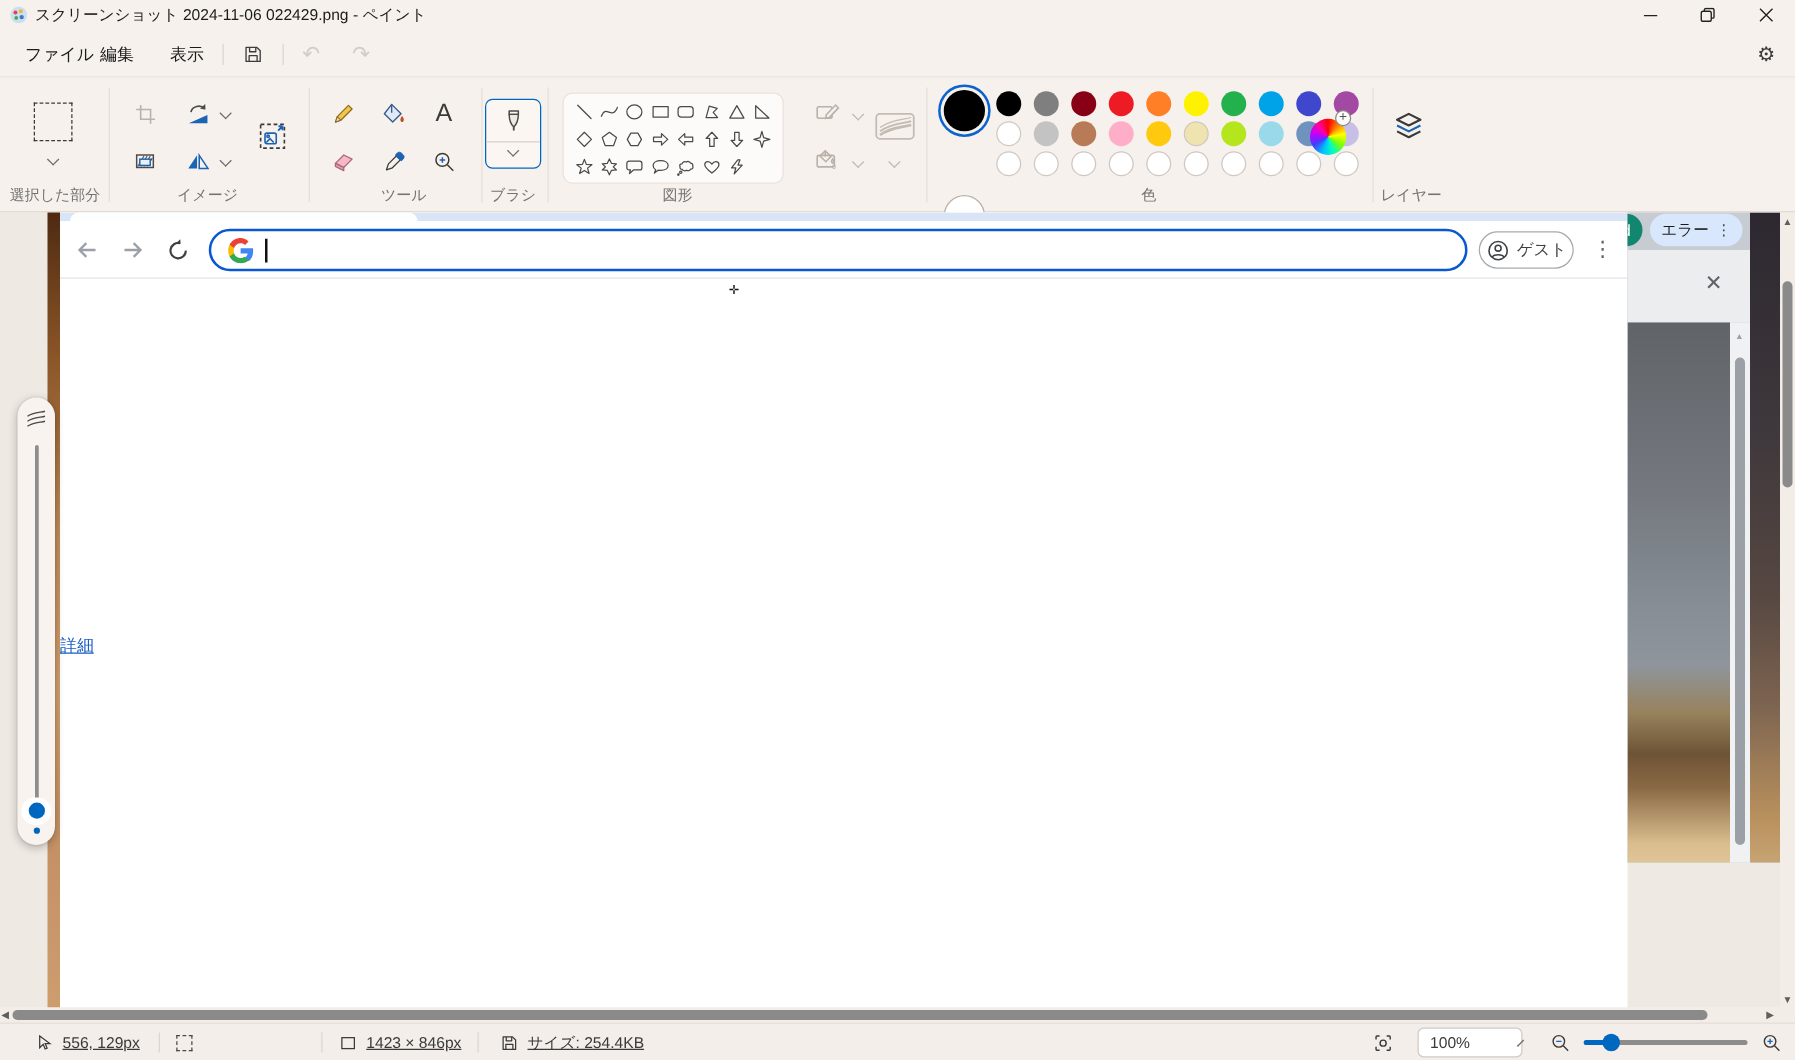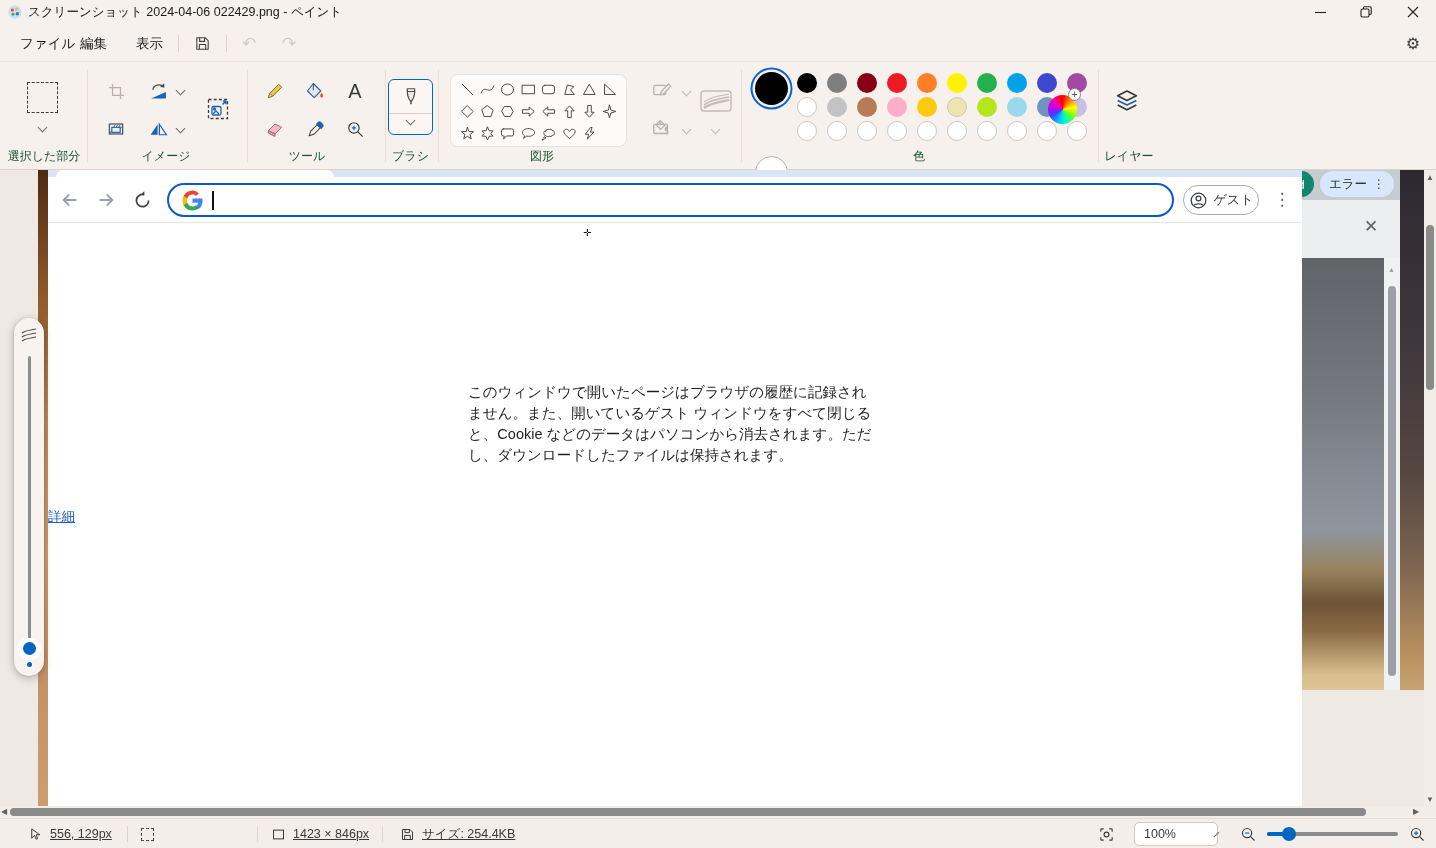--- a/index.html
+++ b/index.html
@@ -18,21 +18,21 @@
   #menubar { position:absolute; left:0; top:24px; width:1436px; height:38px; border-bottom:1px solid #ece4dd; }
   .menu-item { position:absolute; top:8px; height:24px; padding:3px 8px; font-size:13.5px; color:#1b1b1b; border-radius:4px; }
   .mb-sep { position:absolute; top:11px; width:1px; height:17px; background:#ddd4cc; }
   .mb-icon { position:absolute; top:7px; width:26px; height:25px; display:flex; align-items:center; justify-content:center; }
   .disabled { color:#b6aea7; opacity:.55; }
   #gear-btn { position:absolute; left:1400px; top:7px; width:26px; height:25px; display:flex; align-items:center; justify-content:center; font-size:16px; color:#3c3c3c; }
 
   
   #ribbon { position:absolute; left:0; top:62px; width:1436px; height:108px; border-bottom:1px solid #ddd4cc; }
   .rib-sep { position:absolute; top:8px; width:1px; height:92px; background:#e7dfd8; }
-  .rib-label { position:absolute; top:86px; font-size:12px; color:#14532d; text-align:center; white-space:nowrap; }
+  .rib-label { position:absolute; top:86px; font-size:12px; color:#737373; text-align:center; white-space:nowrap; }
   .chev { display:inline-block; width:7px; height:7px; border-right:1.3px solid #6c6c6c; border-bottom:1.3px solid #6c6c6c; transform:rotate(45deg); }
   .chev.dis { border-color:#c0b8b0; }
   .tool-cell { position:absolute; width:30px; height:30px; display:flex; align-items:center; justify-content:center; border-radius:5px; }
   #select-box { position:absolute; left:27px; top:20px; width:31px; height:31px; border:1.6px dashed #3a3a3a; }
   #select-chev { position:absolute; left:39px; top:62px; }
   #brush-btn { position:absolute; left:388px; top:17px; width:45px; height:56px; border:1px solid #0067c0; border-radius:6px; background:#fbf6f2; display:flex; flex-direction:column; align-items:center; }
   #brush-btn .bdiv { width:43px; height:1px; background:#d9d0c9; margin-top:3px; }
   #shapes-panel { position:absolute; left:450px; top:12px; width:177px; height:73px; background:#fdfbf9; border:1px solid #eae2db; border-radius:8px; padding:3px 6px; display:grid; grid-template-columns:repeat(8,1fr); grid-auto-rows:22px; align-items:center; justify-items:center; }
   .shape-cell { width:19px; height:19px; display:flex; align-items:center; justify-content:center; }
   .shape-act { position:absolute; width:24px; height:22px; display:flex; align-items:center; justify-content:center; }
@@ -118,21 +118,21 @@
   <div id="titlebar">
     <span id="app-icon">
       <svg viewBox="0 0 24 24" width="16" height="16">
           <circle cx="12" cy="12" r="10" fill="#c9dff4"></circle>
           <circle cx="8" cy="9" r="2.4" fill="#e8433c"></circle>
           <circle cx="14.5" cy="7.5" r="2.4" fill="#f2b632"></circle>
           <circle cx="15.5" cy="14.5" r="2.6" fill="#3b77c2"></circle>
           <circle cx="9" cy="15.5" r="2.2" fill="#51a150"></circle>
         </svg>
     </span>
-    <span id="title-text">スクリーンショット 2024-04-06 022429.png - ペイント</span>
+    <span id="title-text">スクリーンショット 2024-11-06 022429.png - ペイント</span>
     <div class="wbtn" id="btn-min">
         <svg width="11" height="11" viewBox="0 0 11 11">
           <path d="M0 5.5 H11" stroke="#222" stroke-width="1.1"></path>
         </svg>
       </div>
     <div class="wbtn" id="btn-max">
         <svg width="12" height="12" viewBox="0 0 12 12" fill="none" stroke="#222" stroke-width="1.1">
           <rect x="1" y="3" width="8" height="8" rx="1.5"></rect>
           <path d="M3.5 3 V1.8 A1 1 0 0 1 4.5 .8 H10 A1.2 1.2 0 0 1 11.2 2 V7.5 A1 1 0 0 1 10.2 8.5 H9"></path>
         </svg>
@@ -235,21 +235,21 @@
           <path d="M13 5 L19 11 L21 9 C22 8 22 6 21 5 L19 3 C18 2 16 2 15 3 Z" fill="#1b63b5" stroke="#1b63b5"></path>
         </svg>
       </div>
     <div class="tool-cell" style="left:340px; top:52px">
         <svg viewBox="0 0 24 24" width="19" height="19" fill="none" stroke="#3a3a3a" stroke-width="1.5">
           <circle cx="10" cy="10" r="6.5"></circle>
           <path d="M15 15 L21 21"></path>
           <path d="M7.2 10 H12.8 M10 7.2 V12.8" stroke="#1b63b5"></path>
         </svg>
       </div>
-    <div class="rib-label" style="left:238px; width:138px">ツール</div>
+    <div class="rib-label" style="left:254px; width:138px">ツール</div>
     <div class="rib-sep" style="left:385px"></div>
 
     <div id="brush-btn">
       <span style="margin-top:4px">
           <svg viewBox="0 0 24 24" width="22" height="26" fill="none" stroke="#4a4a4a" stroke-width="1.3" stroke-linejoin="round">
             <path d="M8 3 H16 V6 H8 Z"></path>
             <path d="M8 6 H16 C16 11 15 14 12 17 C9 14 8 11 8 6 Z" fill="#efe9e3"></path>
             <path d="M12 17 V20" stroke-width="1.6"></path>
           </svg>
         </span>
@@ -498,21 +498,20 @@
                 <circle cx="12" cy="12" r="9.2"></circle>
                 <circle cx="12" cy="9.5" r="3"></circle>
                 <path d="M6.3 18.4 C7.5 15.4 16.5 15.4 17.7 18.4"></path>
               </svg>
             </span>
           <span>ゲスト</span>
         </div>
         <div id="bmenu-dots">⋮</div>
       </div>
       <div id="cross-mark">✛</div>
-      <div id="guest-body">このウィンドウで開いたページはブラウザの履歴に記録されません。また、開いているゲスト ウィンドウをすべて閉じると、Cookie などのデータはパソコンから消去されます。ただし、ダウンロードしたファイルは保持されます。</div>
       <div id="guest-link"><a>詳細</a></div>
     </div>
 
     <div id="right-region">
       <div id="rr-avatar">d</div>
       <div id="rr-error">
         <span>エラー</span>
         <span class="d3">⋮</span>
       </div>
       <div id="rr-panel-top"></div>

